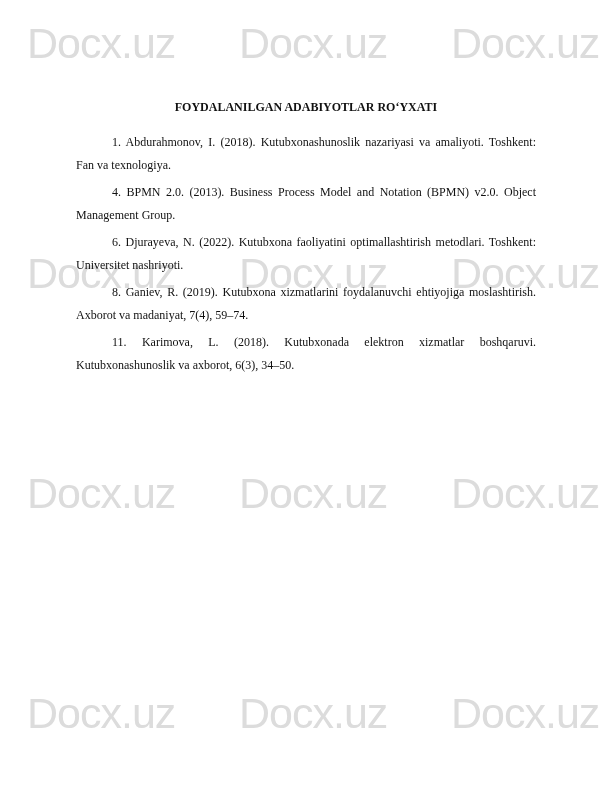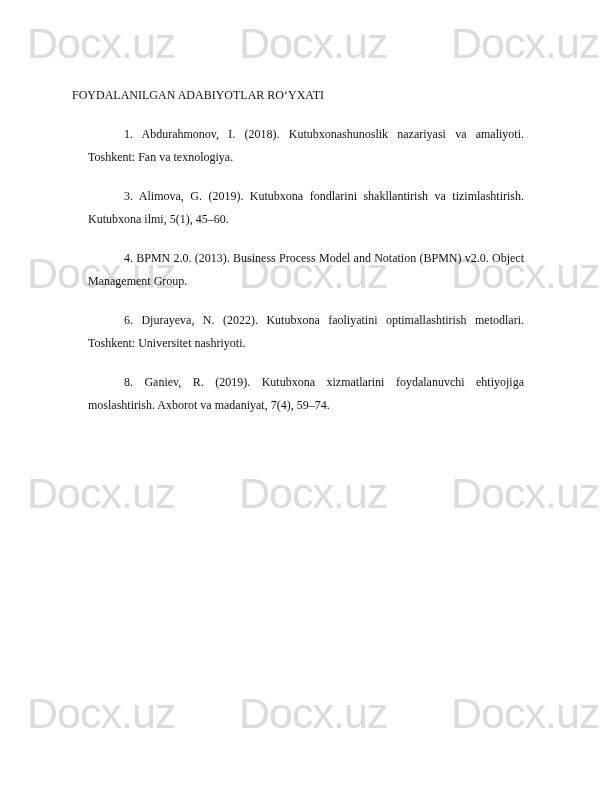--- a/index.html
+++ b/index.html
@@ -10,24 +10,24 @@
   .wm-layer { position: absolute; left: 0; top: 0; width: 586px; height: 792px; z-index: 0; }
   .wm {
     position: absolute; font-family: "Liberation Sans", "DejaVu Sans", sans-serif;
     font-size: 43px; color: #dcdcdc; letter-spacing: -1px; line-height: 1; white-space: nowrap;
   }
   .page {
     position: absolute; left: 72px; top: 84px; width: 468px; z-index: 1;
     font-size: 12px; color: #111; line-height: 23px;
   }
   .title {
-    text-align: left; font-weight: normal; font-size: 12px; margin: 0; height: 23px;
+    text-align: center; font-weight: bold; font-size: 12px; margin: 12px; height: 23px;
   }
   .ref {
-    text-align: justify; text-indent: 36px; margin: 16px;
+    text-align: justify; text-indent: 36px; margin: 4px;
   }
 </style>
 </head>
 <body>
 
 <div class="wm-layer">
   <div class="wm" style="left:27px;top:22px;">Docx.uz</div>
   <div class="wm" style="left:239px;top:22px;">Docx.uz</div>
   <div class="wm" style="left:451px;top:22px;">Docx.uz</div>
 
@@ -41,18 +41,18 @@
 
   <div class="wm" style="left:27px;top:692px;">Docx.uz</div>
   <div class="wm" style="left:239px;top:692px;">Docx.uz</div>
   <div class="wm" style="left:451px;top:692px;">Docx.uz</div>
 </div>
 
 <div class="page">
   <h1 class="title">FOYDALANILGAN ADABIYOTLAR RO‘YXATI</h1>
   <div>
     <p class="ref">1. Abdurahmonov, I. (2018). Kutubxonashunoslik nazariyasi va amaliyoti. Toshkent: Fan va texnologiya.</p>
-    <p class="ref">3. Alimova, G. (2019). Kutubxona fondlarini shakllantirish va tizimlashtirish. Kutubxona ilmi, 5(1), 45–60.</p>
     <p class="ref">4. BPMN 2.0. (2013). Business Process Model and Notation (BPMN) v2.0. Object Management Group.</p>
     <p class="ref">6. Djurayeva, N. (2022). Kutubxona faoliyatini optimallashtirish metodlari. Toshkent: Universitet nashriyoti.</p>
     <p class="ref">8. Ganiev, R. (2019). Kutubxona xizmatlarini foydalanuvchi ehtiyojiga moslashtirish. Axborot va madaniyat, 7(4), 59–74.</p>
+    <p class="ref">11. Karimova, L. (2018). Kutubxonada elektron xizmatlar boshqaruvi. Kutubxonashunoslik va axborot, 6(3), 34–50.</p>
   </div>
 </div>
 
 </body></html>

